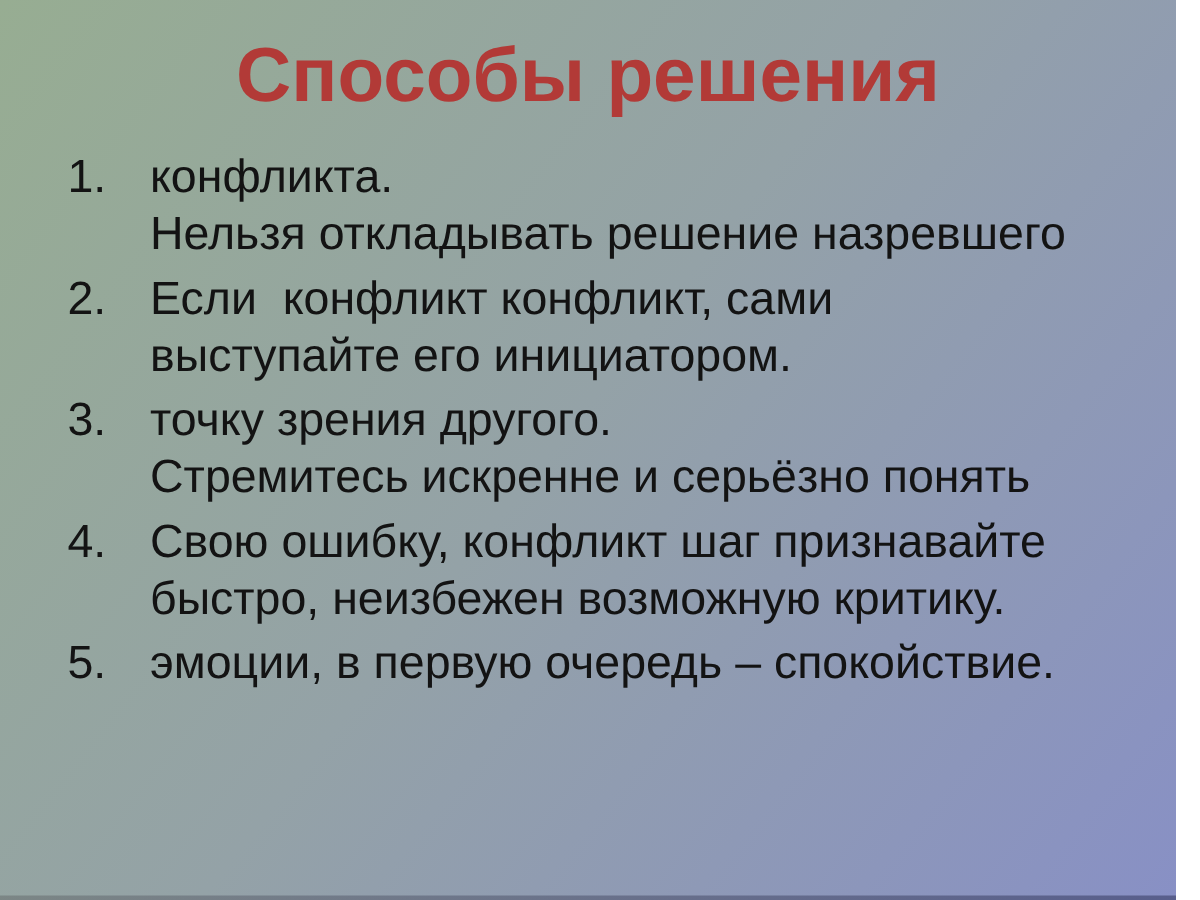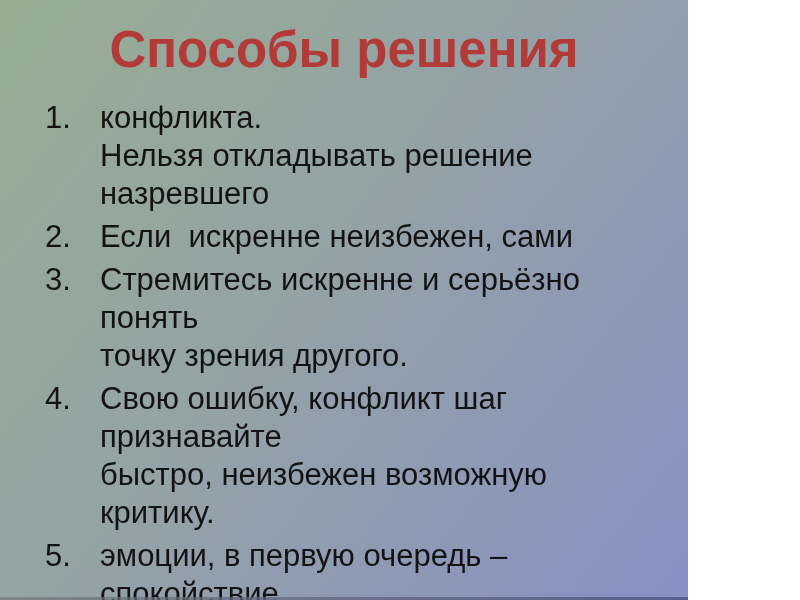--- a/index.html
+++ b/index.html
@@ -5,21 +5,21 @@
   html, body {
     margin: 0;
     padding: 0;
     width: 800px;
     height: 600px;
     overflow: hidden;
     font-family: "Liberation Sans", sans-serif;
   }
   .slide {
     position: relative;
-    width: 688px;
+    width: 784px;
     height: 600px;
     background: linear-gradient(128deg, #97ad92 0%, #94a2a7 48%, #8890c5 100%);
     box-sizing: border-box;
   }
   .bottom-edge {
     position: absolute;
     left: 0;
     bottom: 0;
     width: 100%;
     height: 3px;
@@ -73,29 +73,30 @@
       <span class="item-number">1.</span>
       <span class="item-text">
         <div class="item-line">конфликта.</div>
         <div class="item-line">Нельзя откладывать решение назревшего</div>
       </span>
     </div>
 
     <div class="list-item">
       <span class="item-number">2.</span>
       <span class="item-text">
-        <div class="item-line">Если  искренне неизбежен, сами</div>
+        <div class="item-line">Если  конфликт конфликт, сами</div>
+        <div class="item-line">выступайте его инициатором.</div>
       </span>
     </div>
 
     <div class="list-item">
       <span class="item-number">3.</span>
       <span class="item-text">
+        <div class="item-line">точку зрения другого.</div>
         <div class="item-line">Стремитесь искренне и серьёзно понять</div>
-        <div class="item-line">точку зрения другого.</div>
       </span>
     </div>
 
     <div class="list-item">
       <span class="item-number">4.</span>
       <span class="item-text">
         <div class="item-line">Свою ошибку, конфликт шаг признавайте</div>
         <div class="item-line">быстро, неизбежен возможную критику.</div>
       </span>
     </div>

